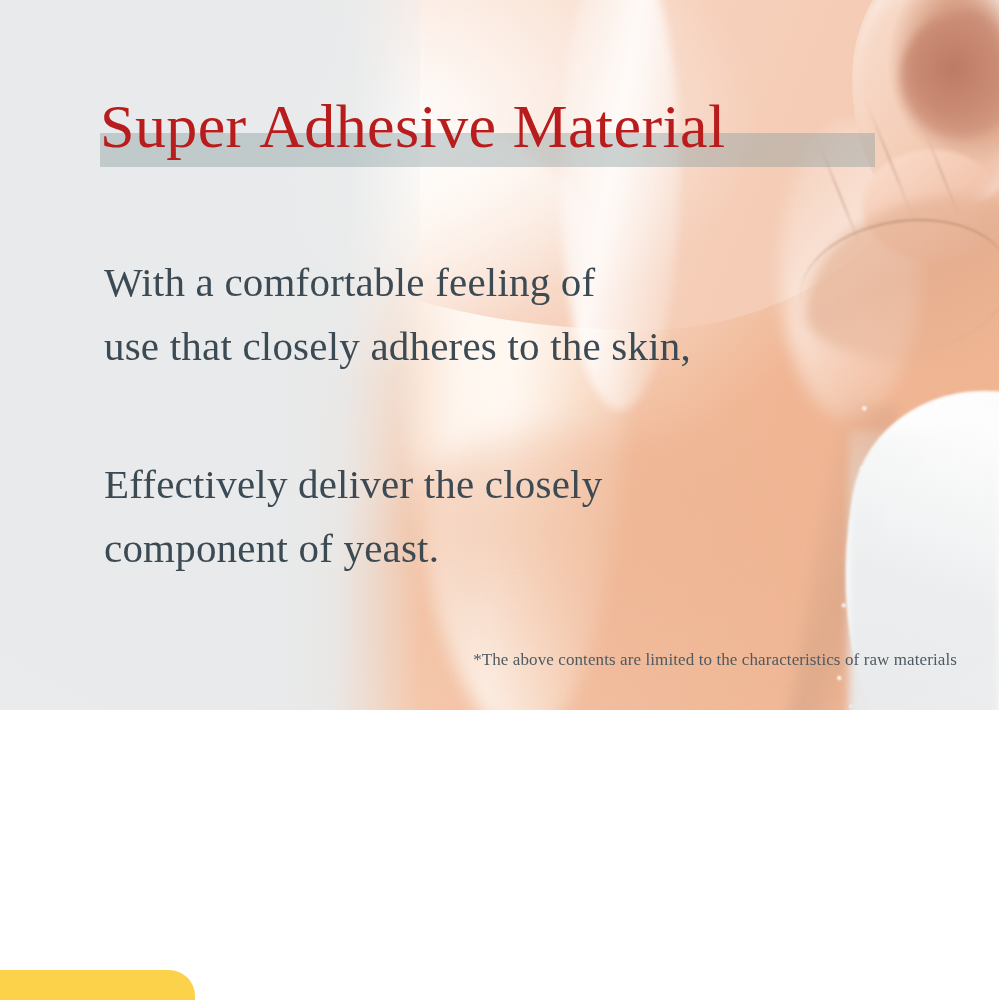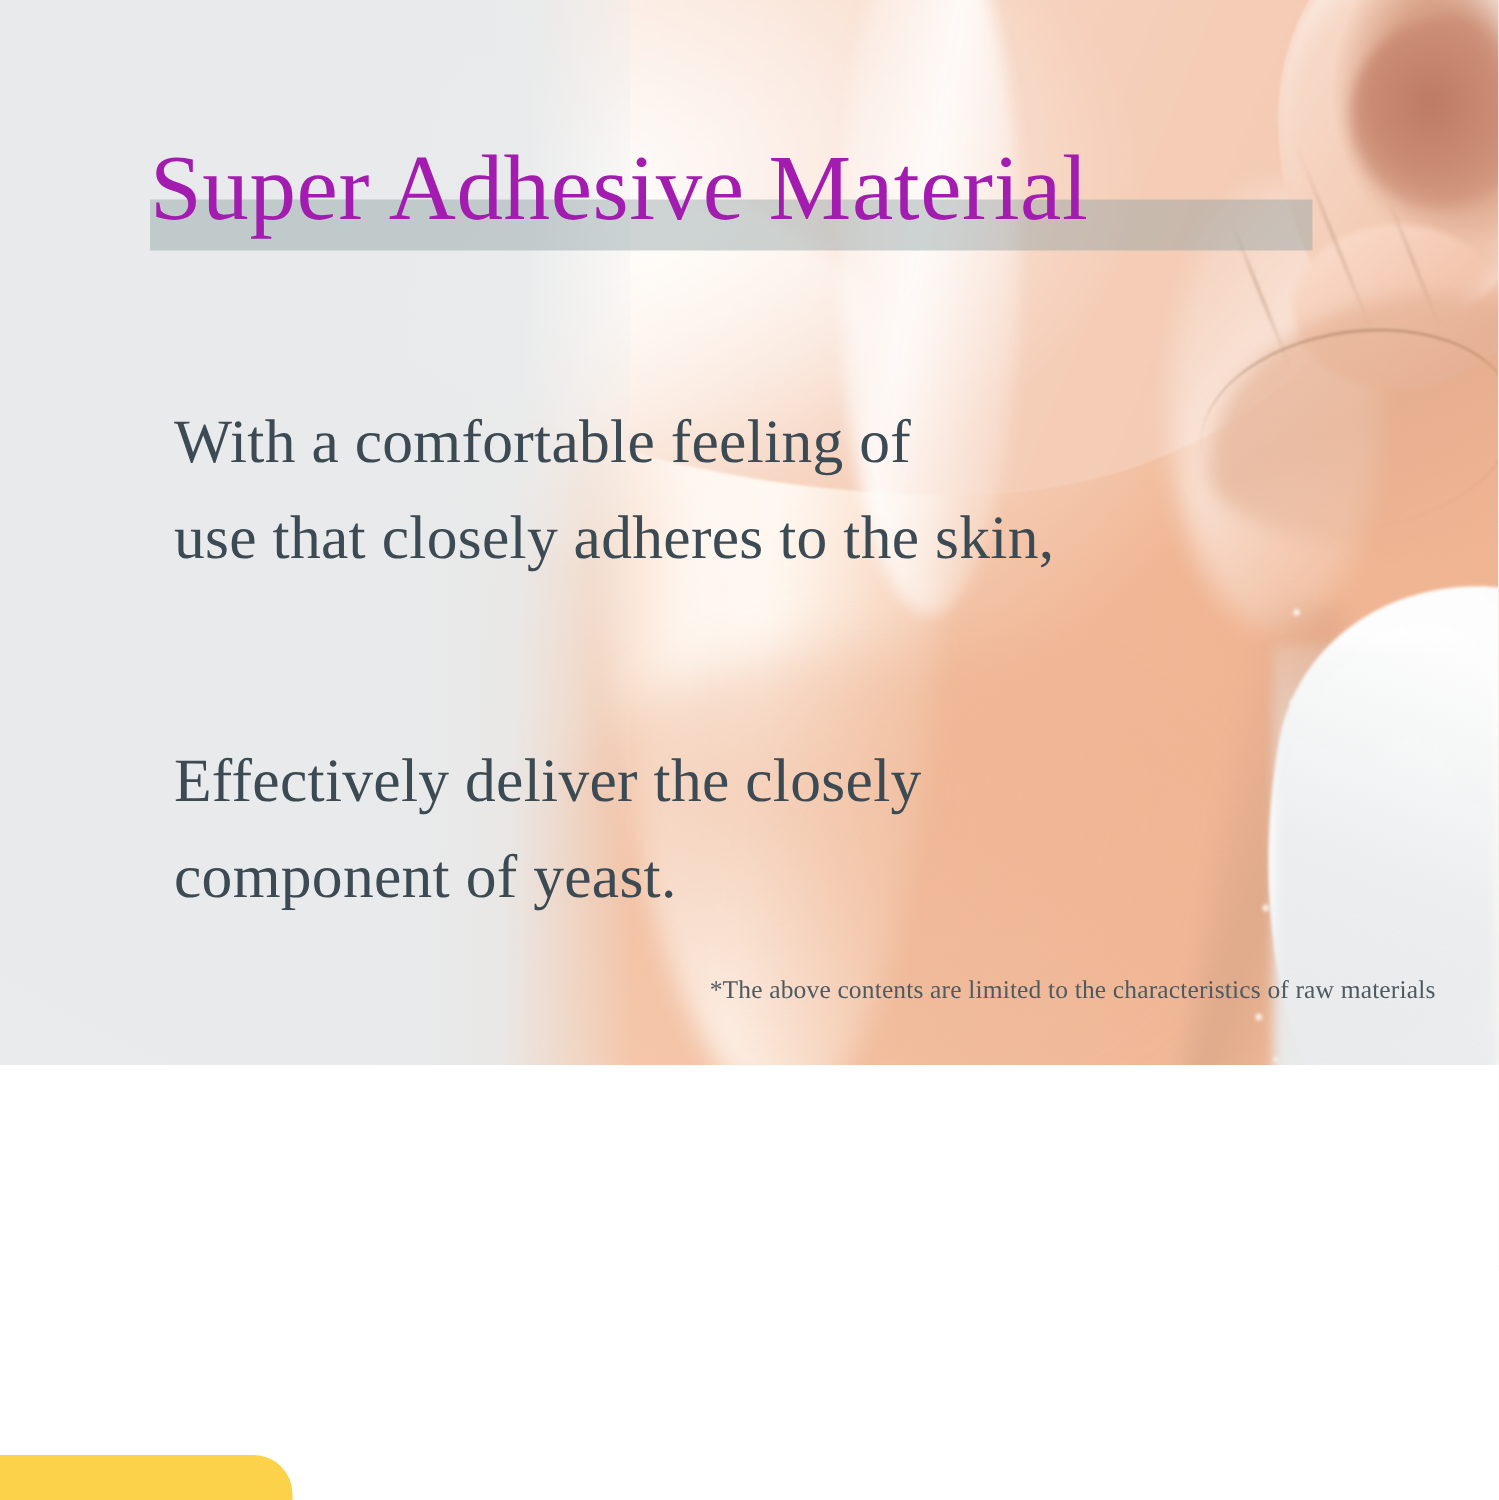--- a/index.html
+++ b/index.html
@@ -363,32 +363,32 @@
     background: rgba(139,158,160,0.42);
   }
   .title {
     position: relative;
     margin: 0;
     font-family: "Liberation Serif", "DejaVu Serif", serif;
     font-size: 62px;
     line-height: 88px;
     font-weight: 400;
     letter-spacing: 0.4px;
-    color: #a21caf;
+    color: #b91c1c;
     white-space: nowrap;
   }
 
   .body-block {
     position: absolute;
     left: 100px;
     top: 246px;
     width: 830px;
   }
   .para {
-    margin: 16px;
+    margin: 4px;
     font-family: "Liberation Serif", "DejaVu Serif", serif;
     font-size: 41px;
     line-height: 64px;
     font-weight: 400;
     letter-spacing: 0.2px;
     color: #3c4a54;
     white-space: pre-line;
   }
   .para-gap {
     height: 66px;

